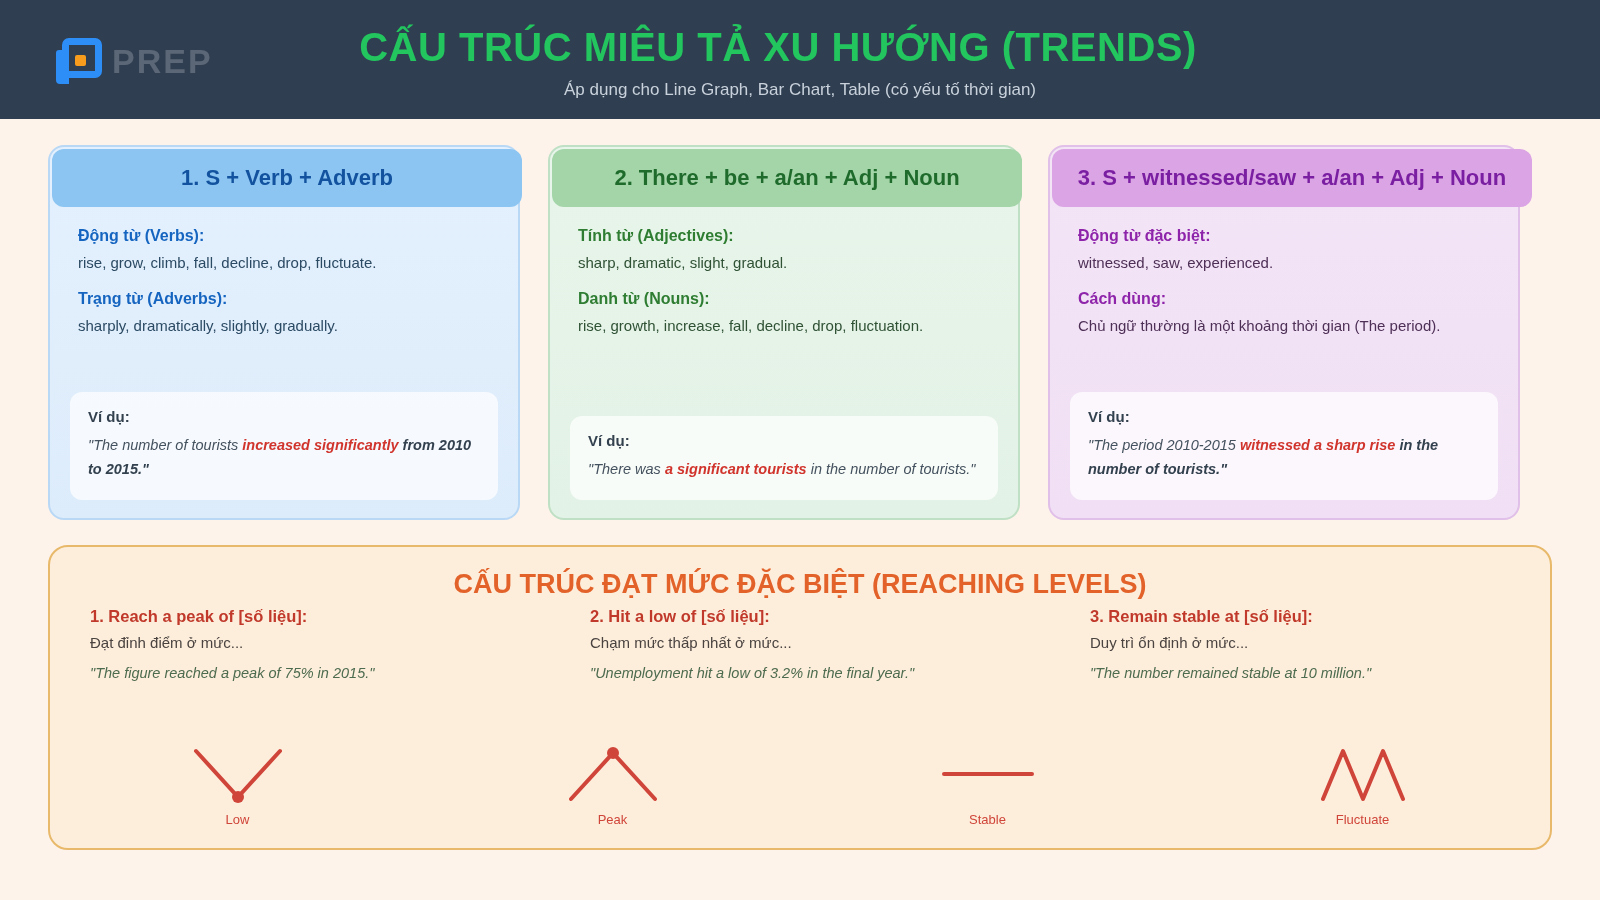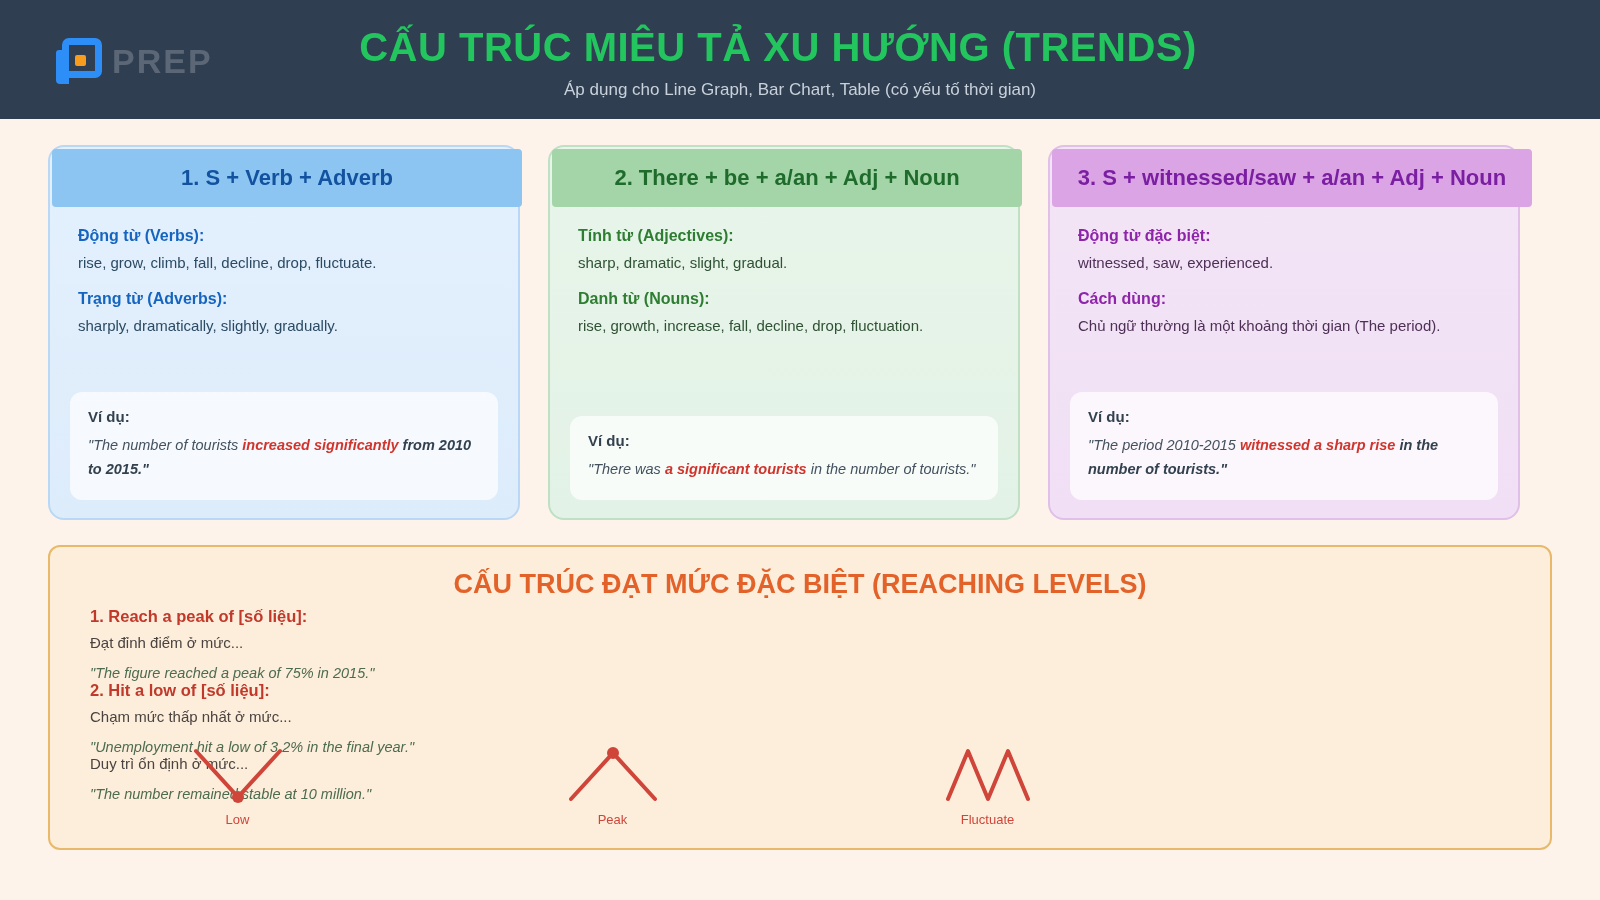--- a/index.html
+++ b/index.html
@@ -78,21 +78,21 @@
   .card .body {
     position: absolute; left: 0; top: 0; width: 100%; height: 100%;
     border-radius: 16px; border: 2px solid; padding: 80px 28px 20px 28px;
   }
   .card.c1 .body { background: linear-gradient(180deg,#e4f0fd 0%,#ddecfb 100%); border-color: #b9d8f5; }
   .card.c2 .body { background: linear-gradient(180deg,#e8f5ea 0%,#e3f2e6 100%); border-color: #bfe0c4; }
   .card.c3 .body { background: linear-gradient(180deg,#f3e4f6 0%,#f1e0f5 100%); border-color: #e0bfe8; }
 
   .card .head {
     position: absolute; left: 4px; top: 4px; width: 480px; height: 58px;
-    border-radius: 4px; display: flex; align-items: center; justify-content: center;
+    border-radius: 12px; display: flex; align-items: center; justify-content: center;
     font-size: 22px; font-weight: bold; z-index: 3;
   }
   .card.c1 .head { background: #8cc5f2; color: #12529e; width: 470px; }
   .card.c2 .head { background: #a3d5a9; color: #1f6b2c; width: 470px; }
   .card.c3 .head { background: #dba4e4; color: #7b1fa2; width: 480px; }
 
   .sec-label { font-size: 16px; font-weight: bold; margin-bottom: 9px; }
   .sec-text { font-size: 15px; margin-bottom: 19px; }
   .card.c1 .sec-label { color: #1565c0; }
   .card.c1 .sec-text { color: #2b4a63; }
@@ -107,28 +107,28 @@
     background: rgba(255,255,255,.72);
   }
   .ex-title { font-size: 15px; font-weight: bold; color: #33414f; margin-bottom: 8px; }
   .ex-quote { font-size: 14.5px; font-style: italic; color: #44515e; line-height: 1.7; }
   .ex-quote b { color: #d0342c; font-weight: bold; }
   .ex-quote .dk { color: #33414f; font-weight: bold; }
 
   
   .panel {
     position: absolute; left: 48px; top: 545px; width: 1504px; height: 305px;
-    border: 2px solid #e8b96a; border-radius: 12px;
+    border: 2px solid #e8b96a; border-radius: 20px;
     background: #fdeedb; z-index: 2;
   }
   .panel-title {
     position: absolute; left: 0; top: 22px; width: 100%; text-align: center;
     font-size: 27px; font-weight: bold; color: #e2622a;
   }
-  .panel-cols { position: absolute; left: 0; top: 60px; width: 100%; display: flex; flex-direction: column; }
+  .panel-cols { position: absolute; left: 0; top: 60px; width: 100%; display: flex; }
   .pcol { width: 33.333%; padding: 0 40px; }
   .pcol h4 { font-size: 16.5px; font-weight: bold; color: #c0392b; margin-bottom: 8px; }
   .pcol .d { font-size: 15px; color: #4a4340; margin-bottom: 14px; }
   .pcol .q { font-size: 14.5px; font-style: italic; color: #4d6b4f; }
 
   .icons { position: absolute; left: 0; top: 195px; width: 100%; display: flex; }
   .icell { width: 25%; display: flex; flex-direction: column; align-items: center; }
   .icell .glyph { height: 64px; display: flex; align-items: center; justify-content: center; }
   .icell .cap { font-size: 13px; color: #d0453a; margin-top: 6px; }
 </style>
@@ -216,20 +216,21 @@
         <h4>1. Reach a peak of [số liệu]:</h4>
         <div class="d">Đạt đỉnh điểm ở mức...</div>
         <div class="q">"The figure reached a peak of 75% in 2015."</div>
       </div>
       <div class="pcol">
         <h4>2. Hit a low of [số liệu]:</h4>
         <div class="d">Chạm mức thấp nhất ở mức...</div>
         <div class="q">"Unemployment hit a low of 3.2% in the final year."</div>
       </div>
       <div class="pcol">
+        <h4>3. Remain stable at [số liệu]:</h4>
         <div class="d">Duy trì ổn định ở mức...</div>
         <div class="q">"The number remained stable at 10 million."</div>
       </div>
     </div>
 
     <div class="icons">
       <div class="icell">
         <div class="glyph">
           <svg width="100" height="62" viewBox="0 0 100 62">
             <polyline points="8,8 50,54 92,8" fill="none" stroke="#d0453a" stroke-width="4" stroke-linecap="round"></polyline>
@@ -243,20 +244,28 @@
           <svg width="100" height="62" viewBox="0 0 100 62">
             <polyline points="8,56 50,10 92,56" fill="none" stroke="#d0453a" stroke-width="4" stroke-linecap="round"></polyline>
             <circle cx="50" cy="10" r="6" fill="#d0453a"></circle>
           </svg>
         </div>
         <div class="cap">Peak</div>
       </div>
       <div class="icell">
         <div class="glyph">
           <svg width="100" height="62" viewBox="0 0 100 62">
+            <line x1="6" y1="31" x2="94" y2="31" stroke="#d0453a" stroke-width="4" stroke-linecap="round"></line>
+          </svg>
+        </div>
+        <div class="cap">Stable</div>
+      </div>
+      <div class="icell">
+        <div class="glyph">
+          <svg width="100" height="62" viewBox="0 0 100 62">
             <polyline points="10,56 30,8 50,56 70,8 90,56" fill="none" stroke="#d0453a" stroke-width="4" stroke-linecap="round" stroke-linejoin="round"></polyline>
           </svg>
         </div>
         <div class="cap">Fluctuate</div>
       </div>
     </div>
   </div>
 
 </div>
 

